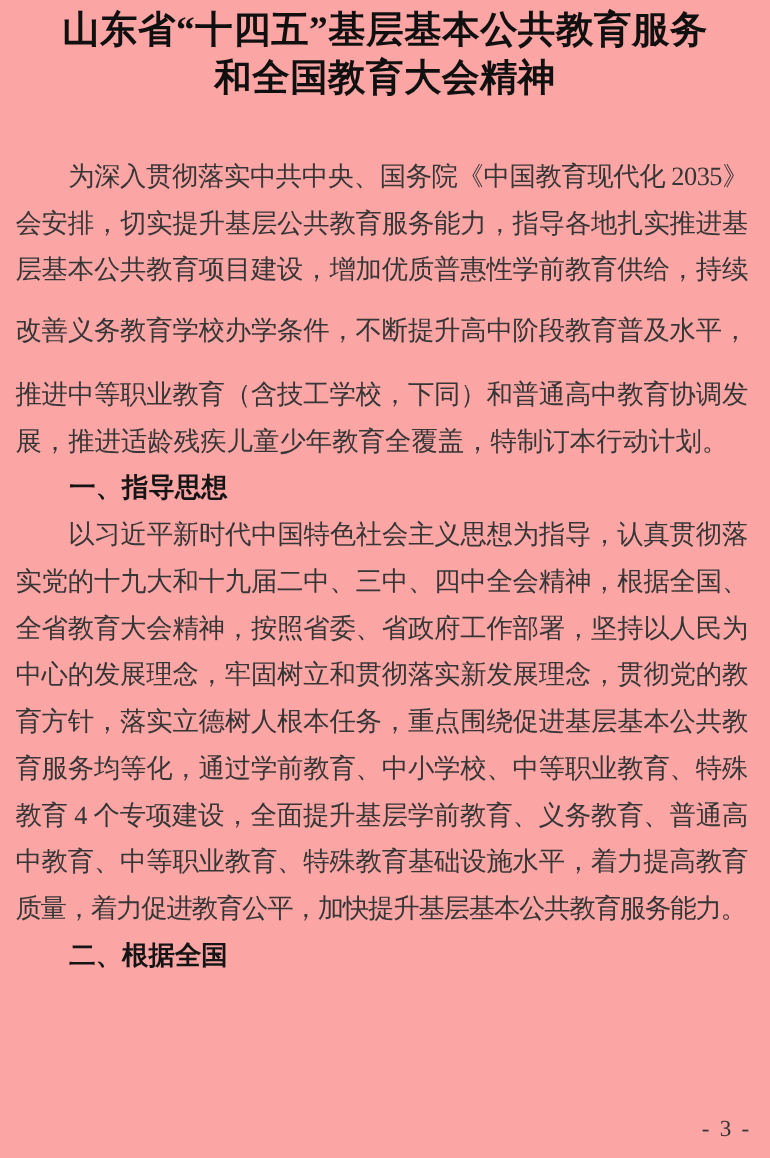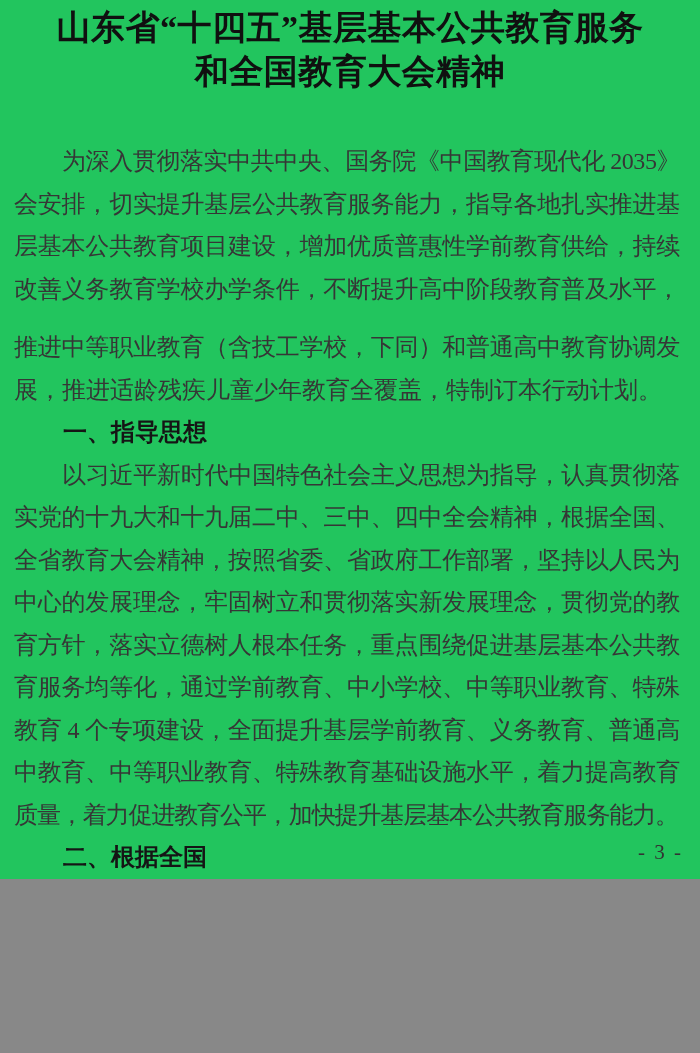--- a/index.html
+++ b/index.html
@@ -1,21 +1,21 @@
 <!DOCTYPE html>
 <html><head>
 <meta charset="utf-8">
 <style>
   html, body { margin: 0; padding: 0; background: #888; }
   .page {
     position: relative;
     width: 700px;
-    height: 879px;
+    height: 1053px;
     margin: 0 auto;
-    background: #22c55e;
+    background: #fca5a5;
     overflow: hidden;
   }
   .doc-title {
     position: absolute;
     top: 6px;
     left: 0;
     width: 100%;
     text-align: center;
     font-family: "Liberation Serif", "DejaVu Serif", serif;
     font-weight: 900;
@@ -66,21 +66,21 @@
   <div class="doc-title">
     <div>山东省“十四五”基层基本公共教育服务</div>
     <div>和全国教育大会精神</div>
   </div>
 
   <div class="doc-body">
 
     <div class="line first" style="letter-spacing: -0.482759px;">为深入贯彻落实中共中央、国务院《中国教育现代化 2035》</div>
     <div class="line" style="letter-spacing: -0.285714px;">会安排，切实提升基层公共教育服务能力，指导各地扎实推进基</div>
     <div class="line" style="letter-spacing: -0.285714px;">层基本公共教育项目建设，增加优质普惠性学前教育供给，持续</div>
-    <div class="line" style="letter-spacing: -0.285714px;">改善义务教育学校办学条件，不断提升高中阶段教育普及水平，</div>
+    <div class="line" style="letter-spacing: -0.285714px; margin-top: 12px;">改善义务教育学校办学条件，不断提升高中阶段教育普及水平，</div>
     <div class="line" style="letter-spacing: -0.285714px; margin-top: 16px;">推进中等职业教育（含技工学校，下同）和普通高中教育协调发</div>
     <div class="line plast" style="">展，推进适龄残疾儿童少年教育全覆盖，特制订本行动计划。</div>
 
     <div class="line heading" style="">一、指导思想</div>
 
     <div class="line first" style="letter-spacing: -0.307692px;">以习近平新时代中国特色社会主义思想为指导，认真贯彻落</div>
     <div class="line" style="letter-spacing: -0.285714px;">实党的十九大和十九届二中、三中、四中全会精神，根据全国、</div>
     <div class="line" style="letter-spacing: -0.285714px;">全省教育大会精神，按照省委、省政府工作部署，坚持以人民为</div>
     <div class="line" style="letter-spacing: -0.285714px;">中心的发展理念，牢固树立和贯彻落实新发展理念，贯彻党的教</div>
     <div class="line" style="letter-spacing: -0.285714px;">育方针，落实立德树人根本任务，重点围绕促进基层基本公共教</div>

